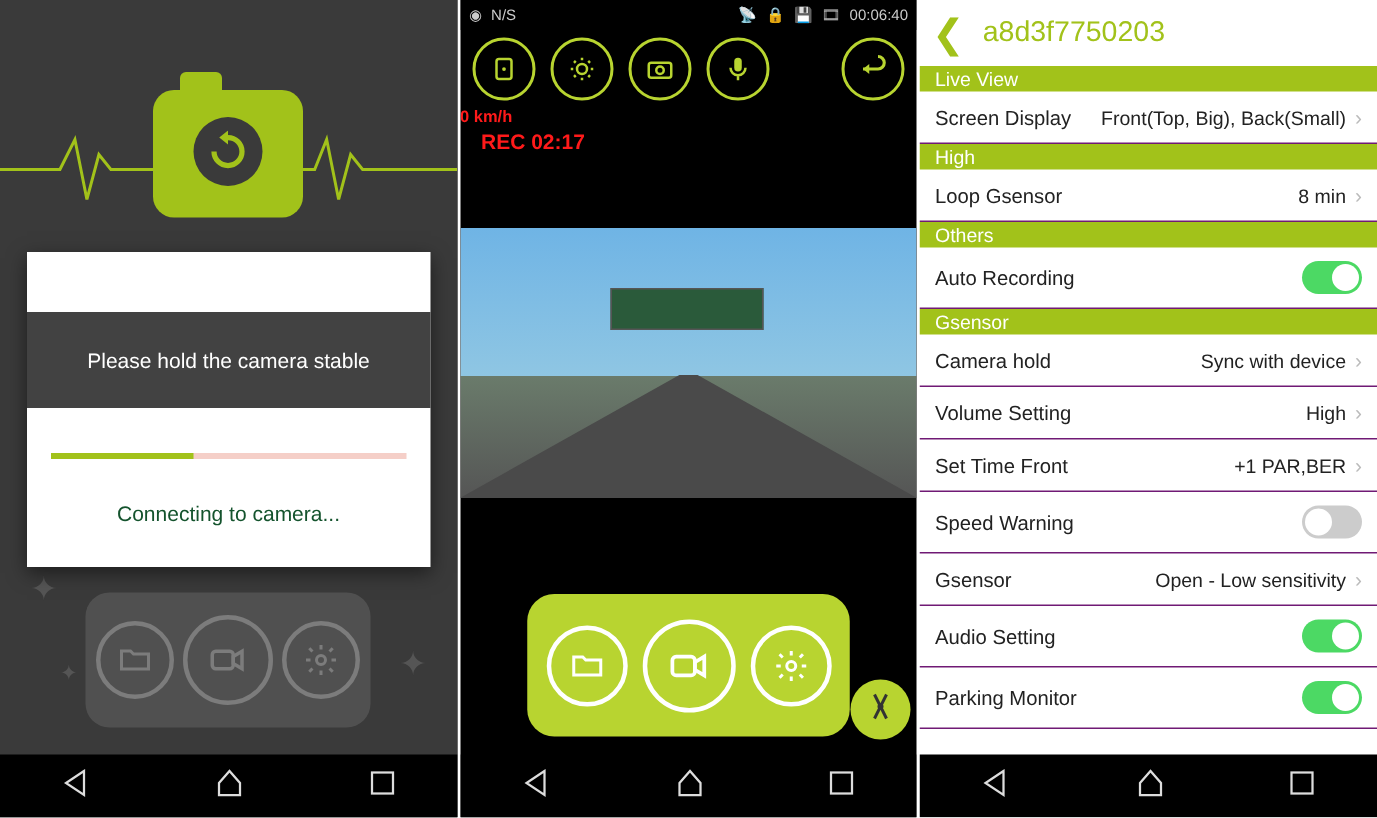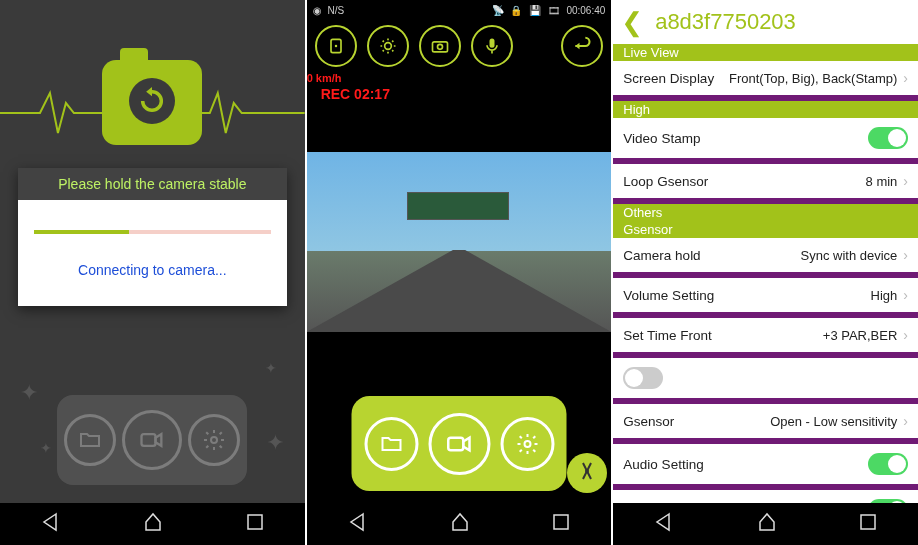--- a/index.html
+++ b/index.html
@@ -56,41 +56,42 @@
     color:#a2c21a; font-size:28px; font-weight:bold;
   }
   .p1-dialog {
     position:absolute;
     left:18px; right:18px; top:168px;
     background:#fff;
     box-shadow:0 4px 12px rgba(0,0,0,.5);
   }
   .p1-dialog-title {
     background:#424242;
-    color:#bef264;
+    color:#ffffff;
     text-align:center;
-    padding:8px;
+    padding:24px;
     font-size:14px;
+    margin-top:40px;
   }
   .p1-dialog-body {
     padding:30px 16px 28px;
     text-align:center;
   }
   .p1-progress {
     height:4px;
     background:#f5cfc8;
     position:relative;
     margin-bottom:28px;
   }
   .p1-progress .fill {
     position:absolute; left:0; top:0; bottom:0;
     width:40%;
     background:#a2c21a;
   }
-  .p1-dialog-msg { color:#1d4ed8; font-size:14px; }
+  .p1-dialog-msg { color:#14532d; font-size:14px; }
   .p1-bottom-panel {
     position:absolute;
     bottom:60px; left:50%; transform:translateX(-50%);
     width:190px; height:90px;
     background:#555;
     border-radius:16px;
     display:flex; align-items:center; justify-content:center; gap:6px;
     opacity:.85;
   }
   .p1-bottom-panel .circ {
@@ -201,34 +202,34 @@
     gap:12px;
     background:#fff;
   }
   .p3-back {
     color:#a2c21a;
     font-size:26px;
     font-weight:300;
   }
   .p3-title {
     color:#a2c21a;
-    font-size:22px;
+    font-size:19px;
   }
   .p3-section {
     background:#a2c21a;
     color:#fff;
     padding:1px 10px;
     font-size:13px;
   }
   .p3-row {
     display:flex; align-items:center;
     padding:9px 10px;
     color:#222;
     font-size:13.5px;
-    border-bottom:6px solid #701a75;
+    border-bottom:1px solid #701a75;
   }
   .p3-row .label { flex:1; }
   .p3-row .value { color:#222; font-size:13px; }
   .p3-row .chev { color:#bbb; margin-left:6px; font-size:14px; }
   .toggle {
     width:40px; height:22px;
     border-radius:11px;
     position:relative;
   }
   .toggle.on { background:#4cd964; }
@@ -403,53 +404,54 @@
 
 <div class="phone p3">
   <div class="p3-header">
     <span class="p3-back">❮</span>
     <span class="p3-title">a8d3f7750203</span>
   </div>
   <div id="p3-body">
       <div class="p3-section">Live View</div>
       <div class="p3-row">
         <span class="label">Screen Display</span>
-        <span class="value">Front(Top, Big), Back(Stamp)</span>
+        <span class="value">Front(Top, Big), Back(Small)</span>
         <span class="chev">›</span>
       </div>
       <div class="p3-section">High</div>
       <div class="p3-row">
-        <span class="label">Video Stamp</span>
+        <span class="label">Loop Gsensor</span>
+        <span class="value">8 min</span>
+        <span class="chev">›</span>
+      </div>
+      <div class="p3-section">Others</div>
+      <div class="p3-row">
+        <span class="label">Auto Recording</span>
         <div class="toggle on">
           <div class="knob"></div>
         </div>
       </div>
-      <div class="p3-row">
-        <span class="label">Loop Gsensor</span>
-        <span class="value">8 min</span>
-        <span class="chev">›</span>
-      </div>
-      <div class="p3-section">Others</div>
       <div class="p3-section">Gsensor</div>
       <div class="p3-row">
         <span class="label">Camera hold</span>
         <span class="value">Sync with device</span>
         <span class="chev">›</span>
       </div>
       <div class="p3-row">
         <span class="label">Volume Setting</span>
         <span class="value">High</span>
         <span class="chev">›</span>
       </div>
       <div class="p3-row">
         <span class="label">Set Time Front</span>
-        <span class="value">+3 PAR,BER</span>
-        <span class="chev">›</span>
-      </div>
-      <div class="p3-row">
+        <span class="value">+1 PAR,BER</span>
+        <span class="chev">›</span>
+      </div>
+      <div class="p3-row">
+        <span class="label">Speed Warning</span>
         <div class="toggle off">
           <div class="knob"></div>
         </div>
       </div>
       <div class="p3-row">
         <span class="label">Gsensor</span>
         <span class="value">Open - Low sensitivity</span>
         <span class="chev">›</span>
       </div>
       <div class="p3-row">

